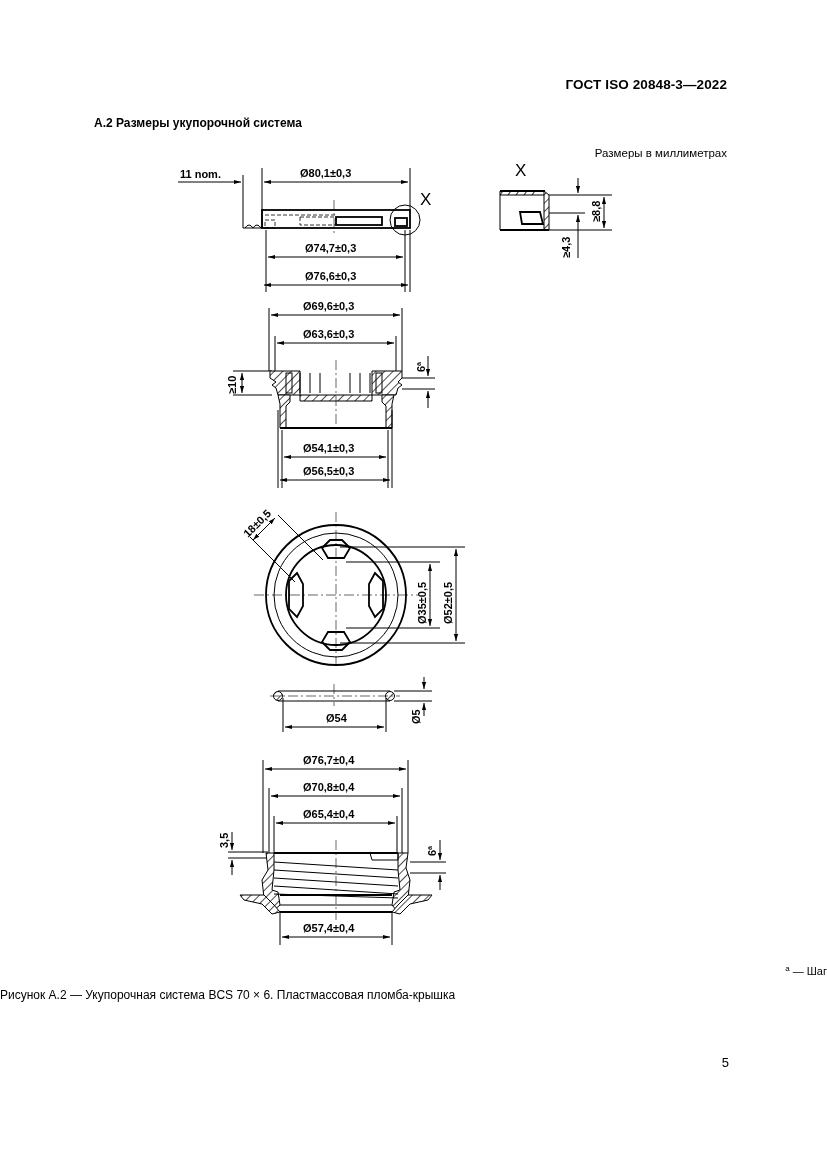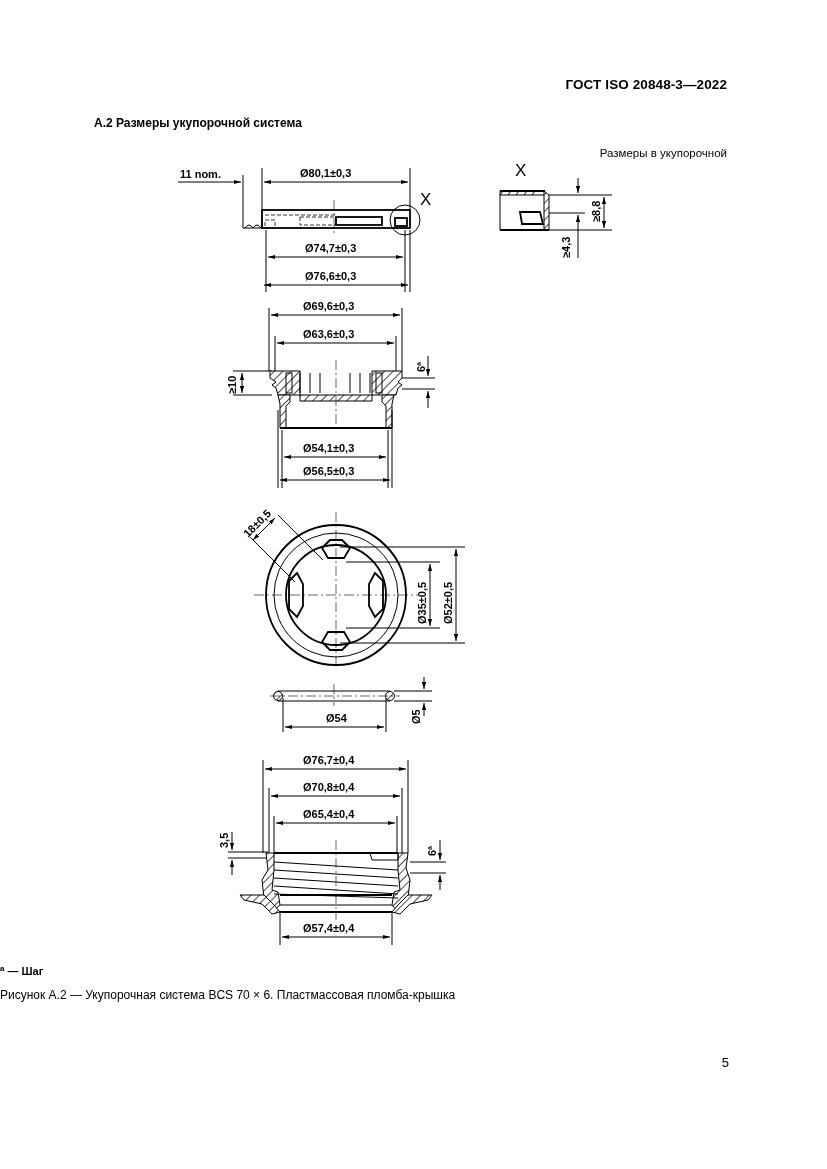--- a/index.html
+++ b/index.html
@@ -2,39 +2,39 @@
 <html><head>
   <meta charset="utf-8">
   <style>
     html, body { margin: 0; padding: 0; background: #ffffff; }
     body { width: 827px; height: 1169px; position: relative; overflow: hidden;
            font-family: "Liberation Sans", sans-serif; color: #000; }
     .abs { position: absolute; text-align: right; }
     .std-header { top: 77px; right: 100px; font-size: 13.5px; font-weight: bold; letter-spacing: 0.1px; }
     .section-title { top: 116px; left: 94px; font-size: 12px; font-weight: bold; }
     .units-note { top: 147px; right: 100px; font-size: 11.5px; }
-    .footnote { top: 964px; left: 0; width: 827px; text-align: left; font-size: 11px; font-weight: bold; }
+    .footnote { top: 964px; left: 0; width: 827px; text-align: right; font-size: 11px; }
     .footnote sup { font-size: 8px; vertical-align: 4px; }
     .caption { top: 988px; left: 0; width: 661px; text-align: left; font-size: 12px; }
     .page-num { top: 1055px; right: 98px; font-size: 13px; }
     svg.drawing { position: absolute; left: 0; top: 0; width: 827px; height: 1169px; }
     svg text { font-family: "Liberation Sans", sans-serif; font-weight: bold; font-size: 11px; fill: #000; }
     svg .big { font-size: 17px; font-weight: normal; }
     .ln { stroke: #000; stroke-width: 1; fill: none; }
     .th { stroke: #000; stroke-width: 1.8; fill: none; }
     .cl { stroke: #000; stroke-width: 0.6; fill: none; stroke-dasharray: 10 3 2 3; }
     .dash { stroke: #000; stroke-width: 0.8; fill: none; stroke-dasharray: 4 2; }
     .hatch { fill: url(#hatch); stroke: #000; stroke-width: 1; }
   </style>
 </head>
 <body>
 
 <div class="abs std-header">ГОСТ ISO 20848-3—2022</div>
 <div class="abs section-title">А.2  Размеры укупорочной система</div>
-<div class="abs units-note">Размеры в укупорочной</div>
+<div class="abs units-note">Размеры в миллиметрах</div>
 
 <svg class="drawing" viewBox="0 0 827 1169" xmlns="http://www.w3.org/2000/svg">
   <defs>
     <pattern id="hatch" patternUnits="userSpaceOnUse" width="6" height="6" patternTransform="rotate(45)">
       <rect width="6" height="6" fill="#fff"></rect>
       <line x1="0" y1="0" x2="0" y2="6" stroke="#000" stroke-width="1.4"></line>
     </pattern>
     <marker id="arr" viewBox="0 0 10 10" refX="10" refY="5" markerWidth="7" markerHeight="7" orient="auto-start-reverse">
       <path d="M0,2 L10,5 L0,8 z" fill="#000"></path>
     </marker>

